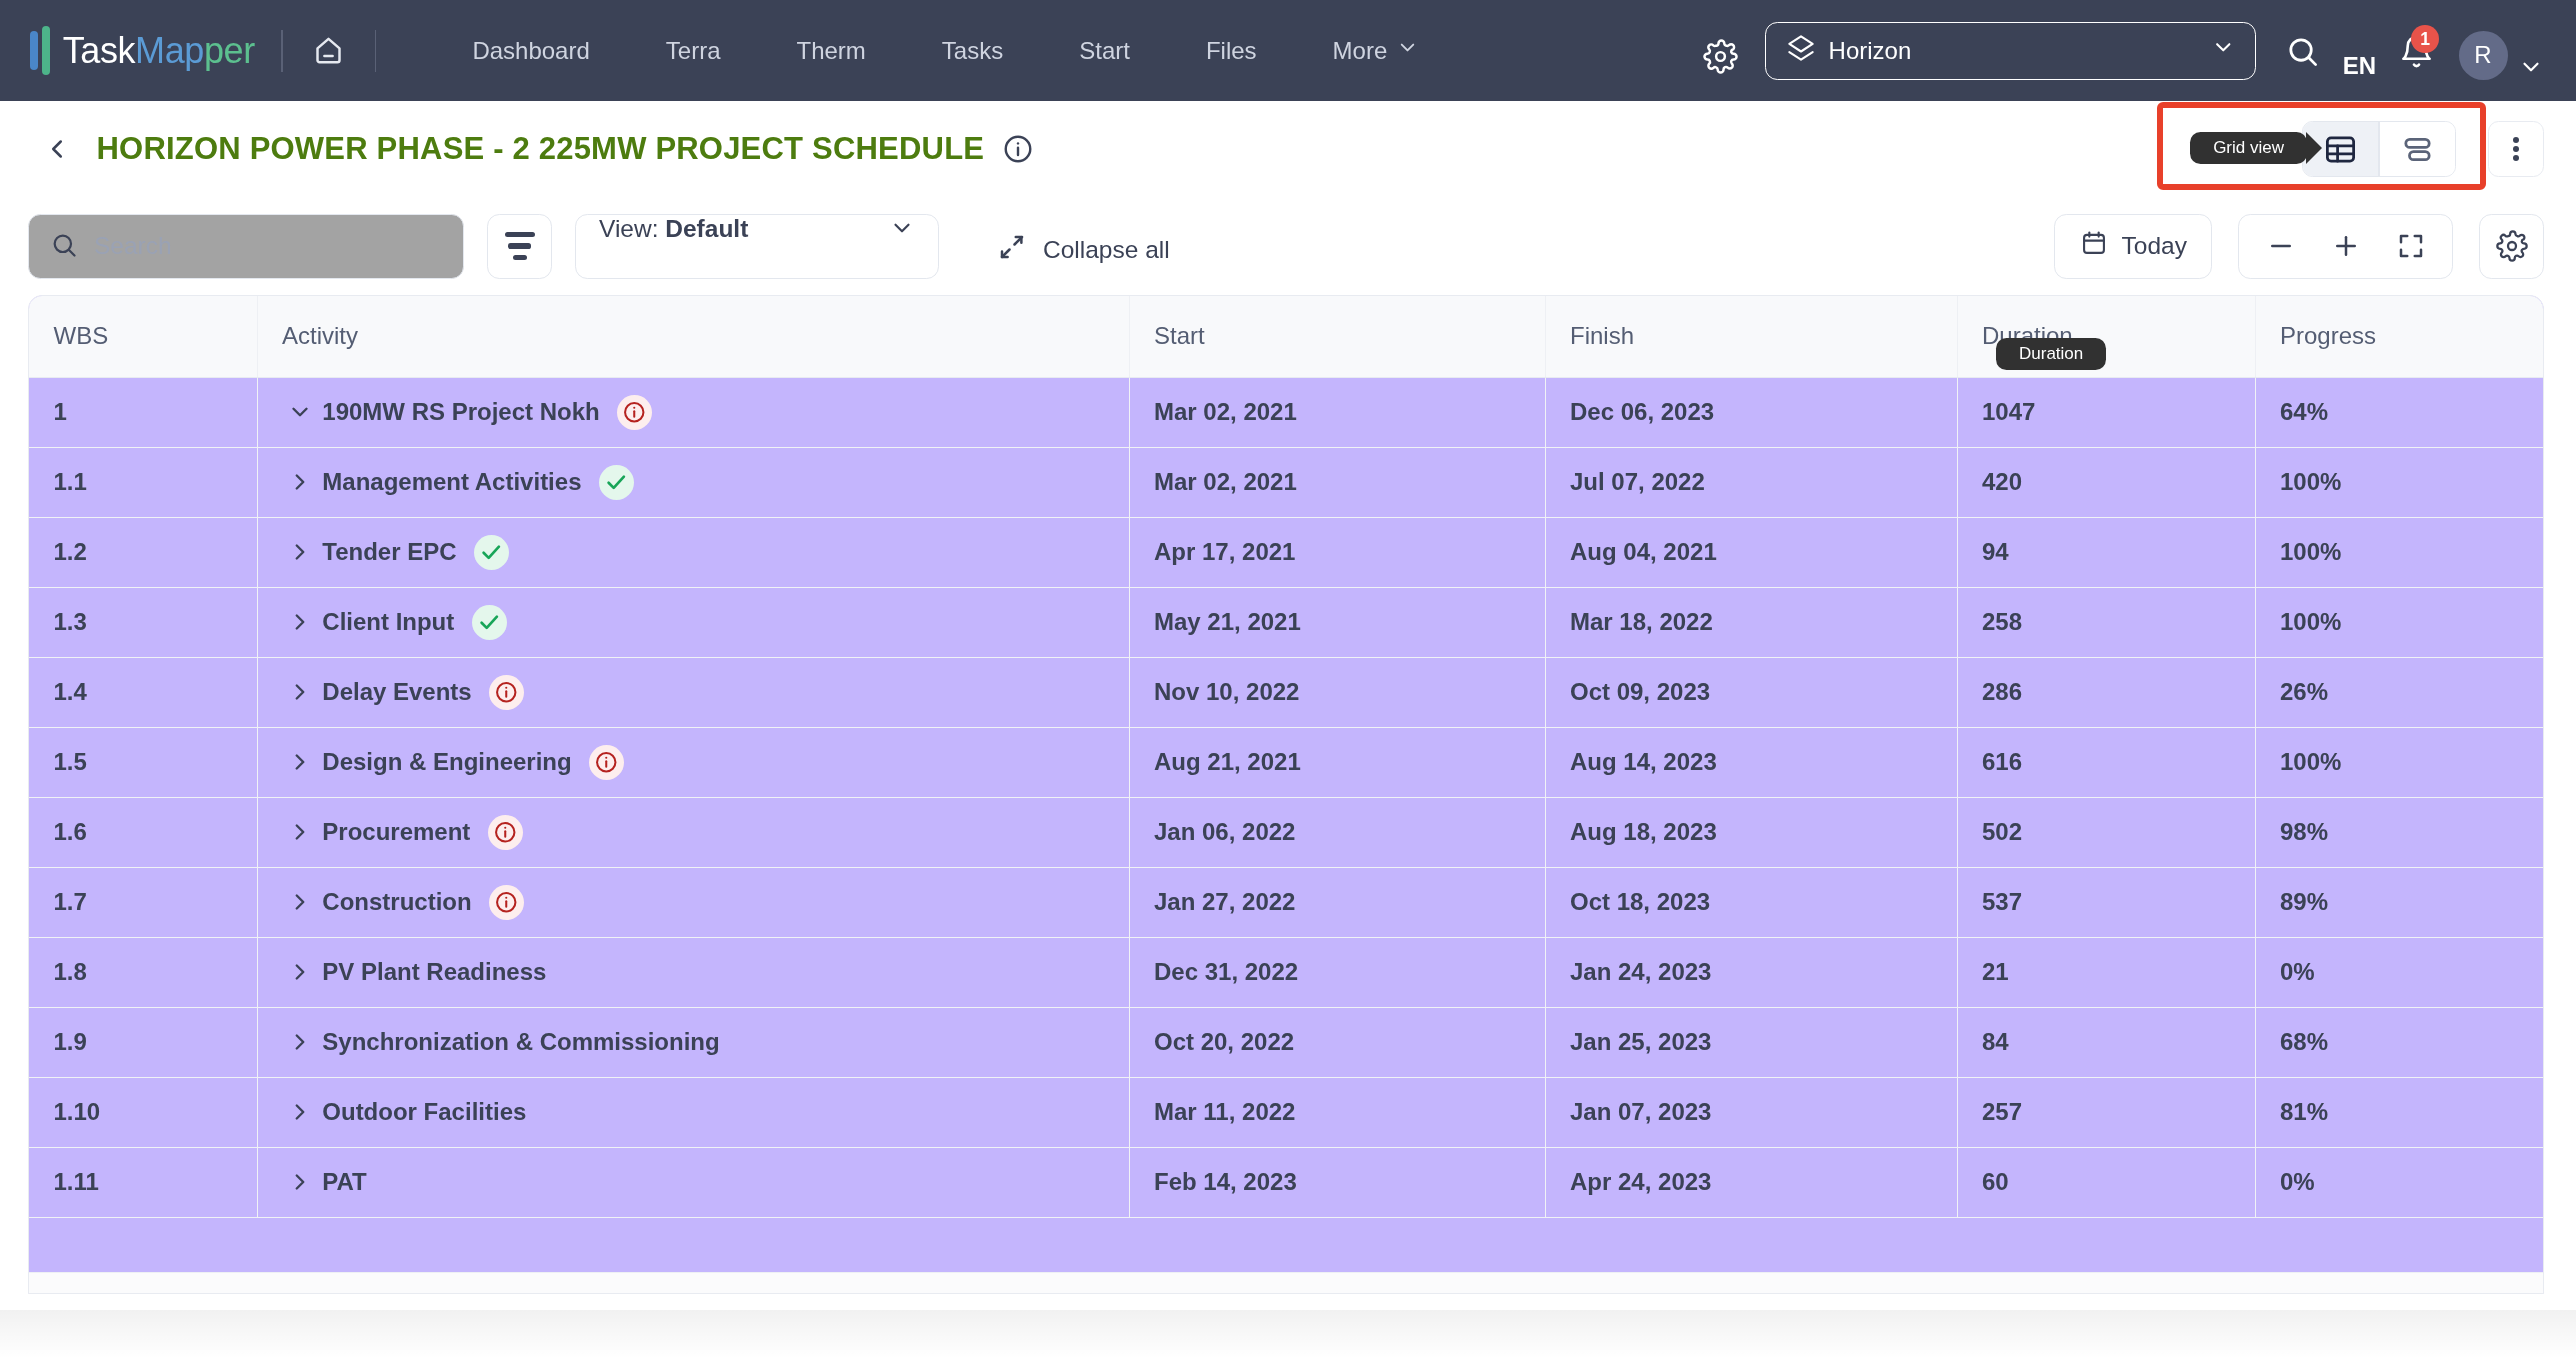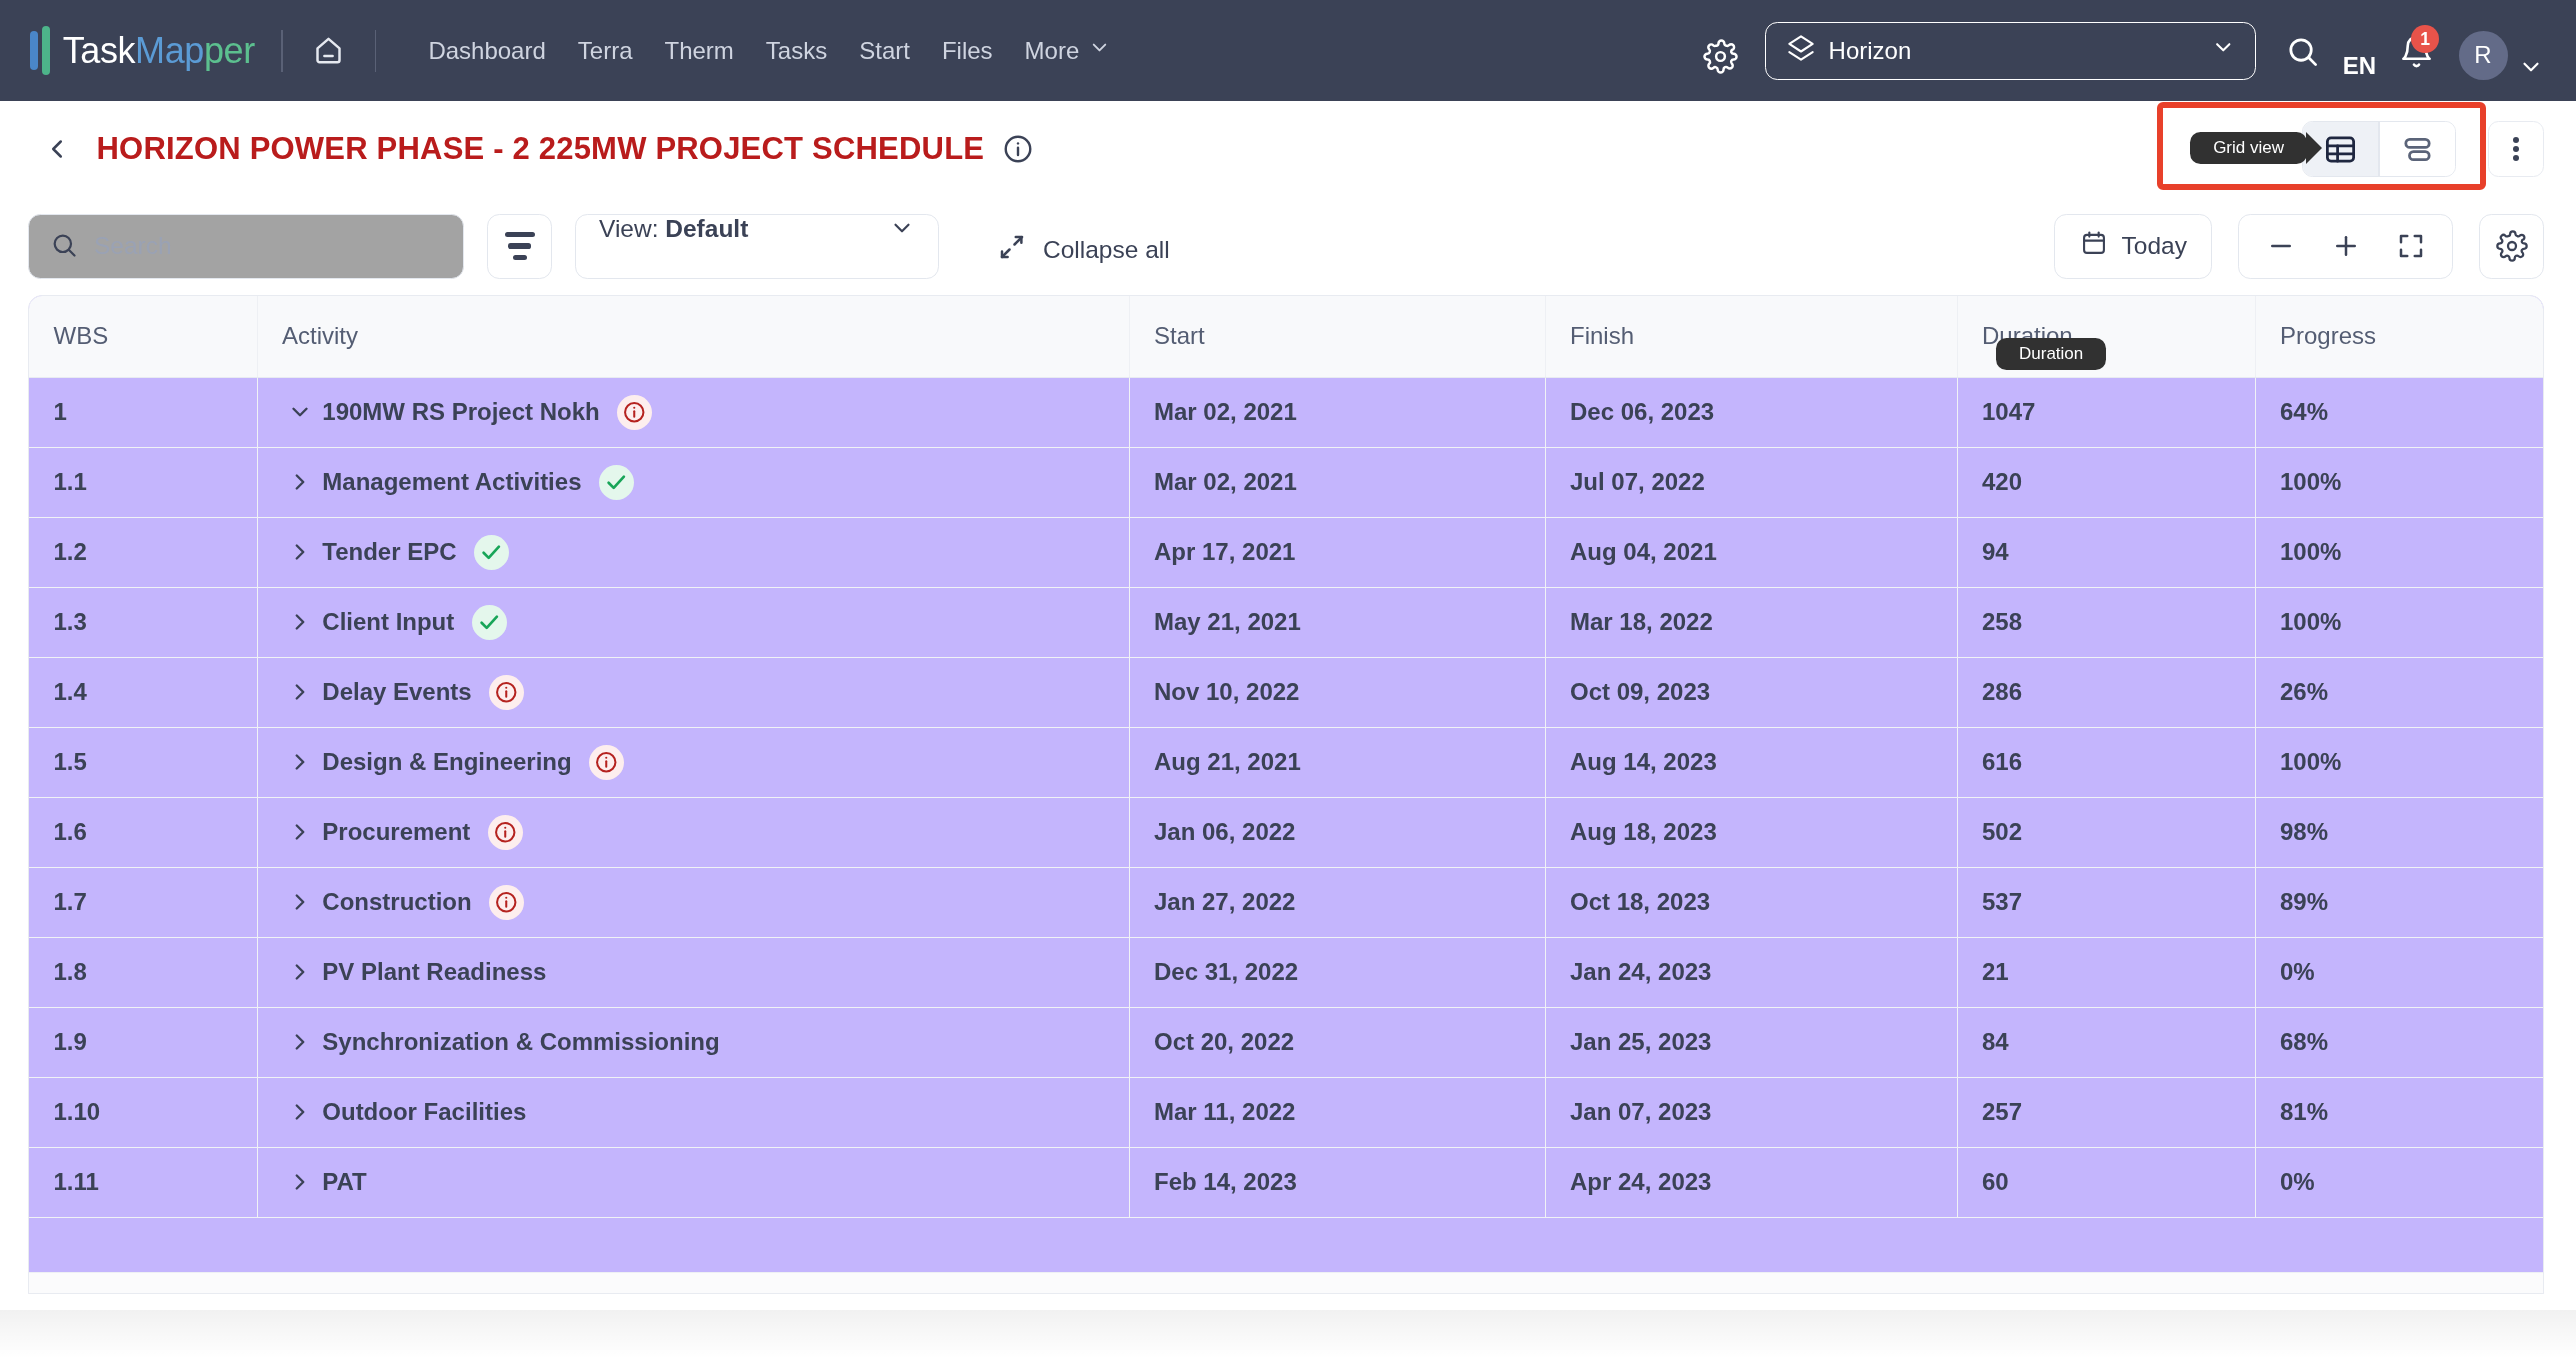--- a/index.html
+++ b/index.html
@@ -28,21 +28,21 @@
   .bt-map { color: #5b9bd5; }
   .bt-per { color: #5cc08f; }
 
   .nav-sep { width: 1.8px; height: 42px; background: #5a6176; margin: 0 26px; }
 
   .home-icon { display:flex; align-items:center; justify-content:center; width: 40px; height: 40px; }
 
   .nav-links { display: flex; align-items: center; gap: 32px; margin-left: 26px; }
   .nav-link {
     color: #cfd4e0; font-size: 24px; white-space: nowrap;
-    display: flex; align-items: center; gap: 8.8px; cursor: pointer;
+    display: flex; align-items: center; gap: 8.8px; cursor: pointer; margin-left: 44px;
   }
 
   .nav-right { margin-left: auto; display: flex; align-items: flex-end; gap: 0; }
   .gear-top { width: 46px; height: 46px; display:flex; align-items:center; justify-content:center; cursor:pointer; }
 
   .project-select {
     margin-left: 21px;
     width: 491px; height: 58px;
     border: 1.8px solid #ffffff; border-radius: 12.3px;
     display: flex; align-items: center; padding: 0 19px 0 21px;
@@ -66,21 +66,21 @@
   }
   .avatar-caret { margin-left: 10.5px; cursor:pointer; display:flex; align-items:center; }
 
   
   .page-header {
     height: 96px; display: flex; align-items: center;
     padding: 0 32px 0 42px; position: relative;
   }
   .back-arrow { cursor: pointer; display:flex; align-items:center; margin-right: 24.5px; }
   .page-title {
-    font-size: 31px; font-weight: 700; color: #b91c1c;
+    font-size: 31px; font-weight: 700; color: #4d7c0f;
     letter-spacing: 0.2px; white-space: nowrap;
   }
   .title-info { margin-left: 17.5px; display:flex; align-items:center; cursor: pointer; }
 
   .header-right { margin-left: auto; display: flex; align-items: center; gap: 0; position: relative; }
 
   .highlight-box {
     position: absolute; right: 58px; top: -19px;
     width: 329px; height: 88px;
     border: 6.1px solid #e8402a; border-radius: 6.1px;

